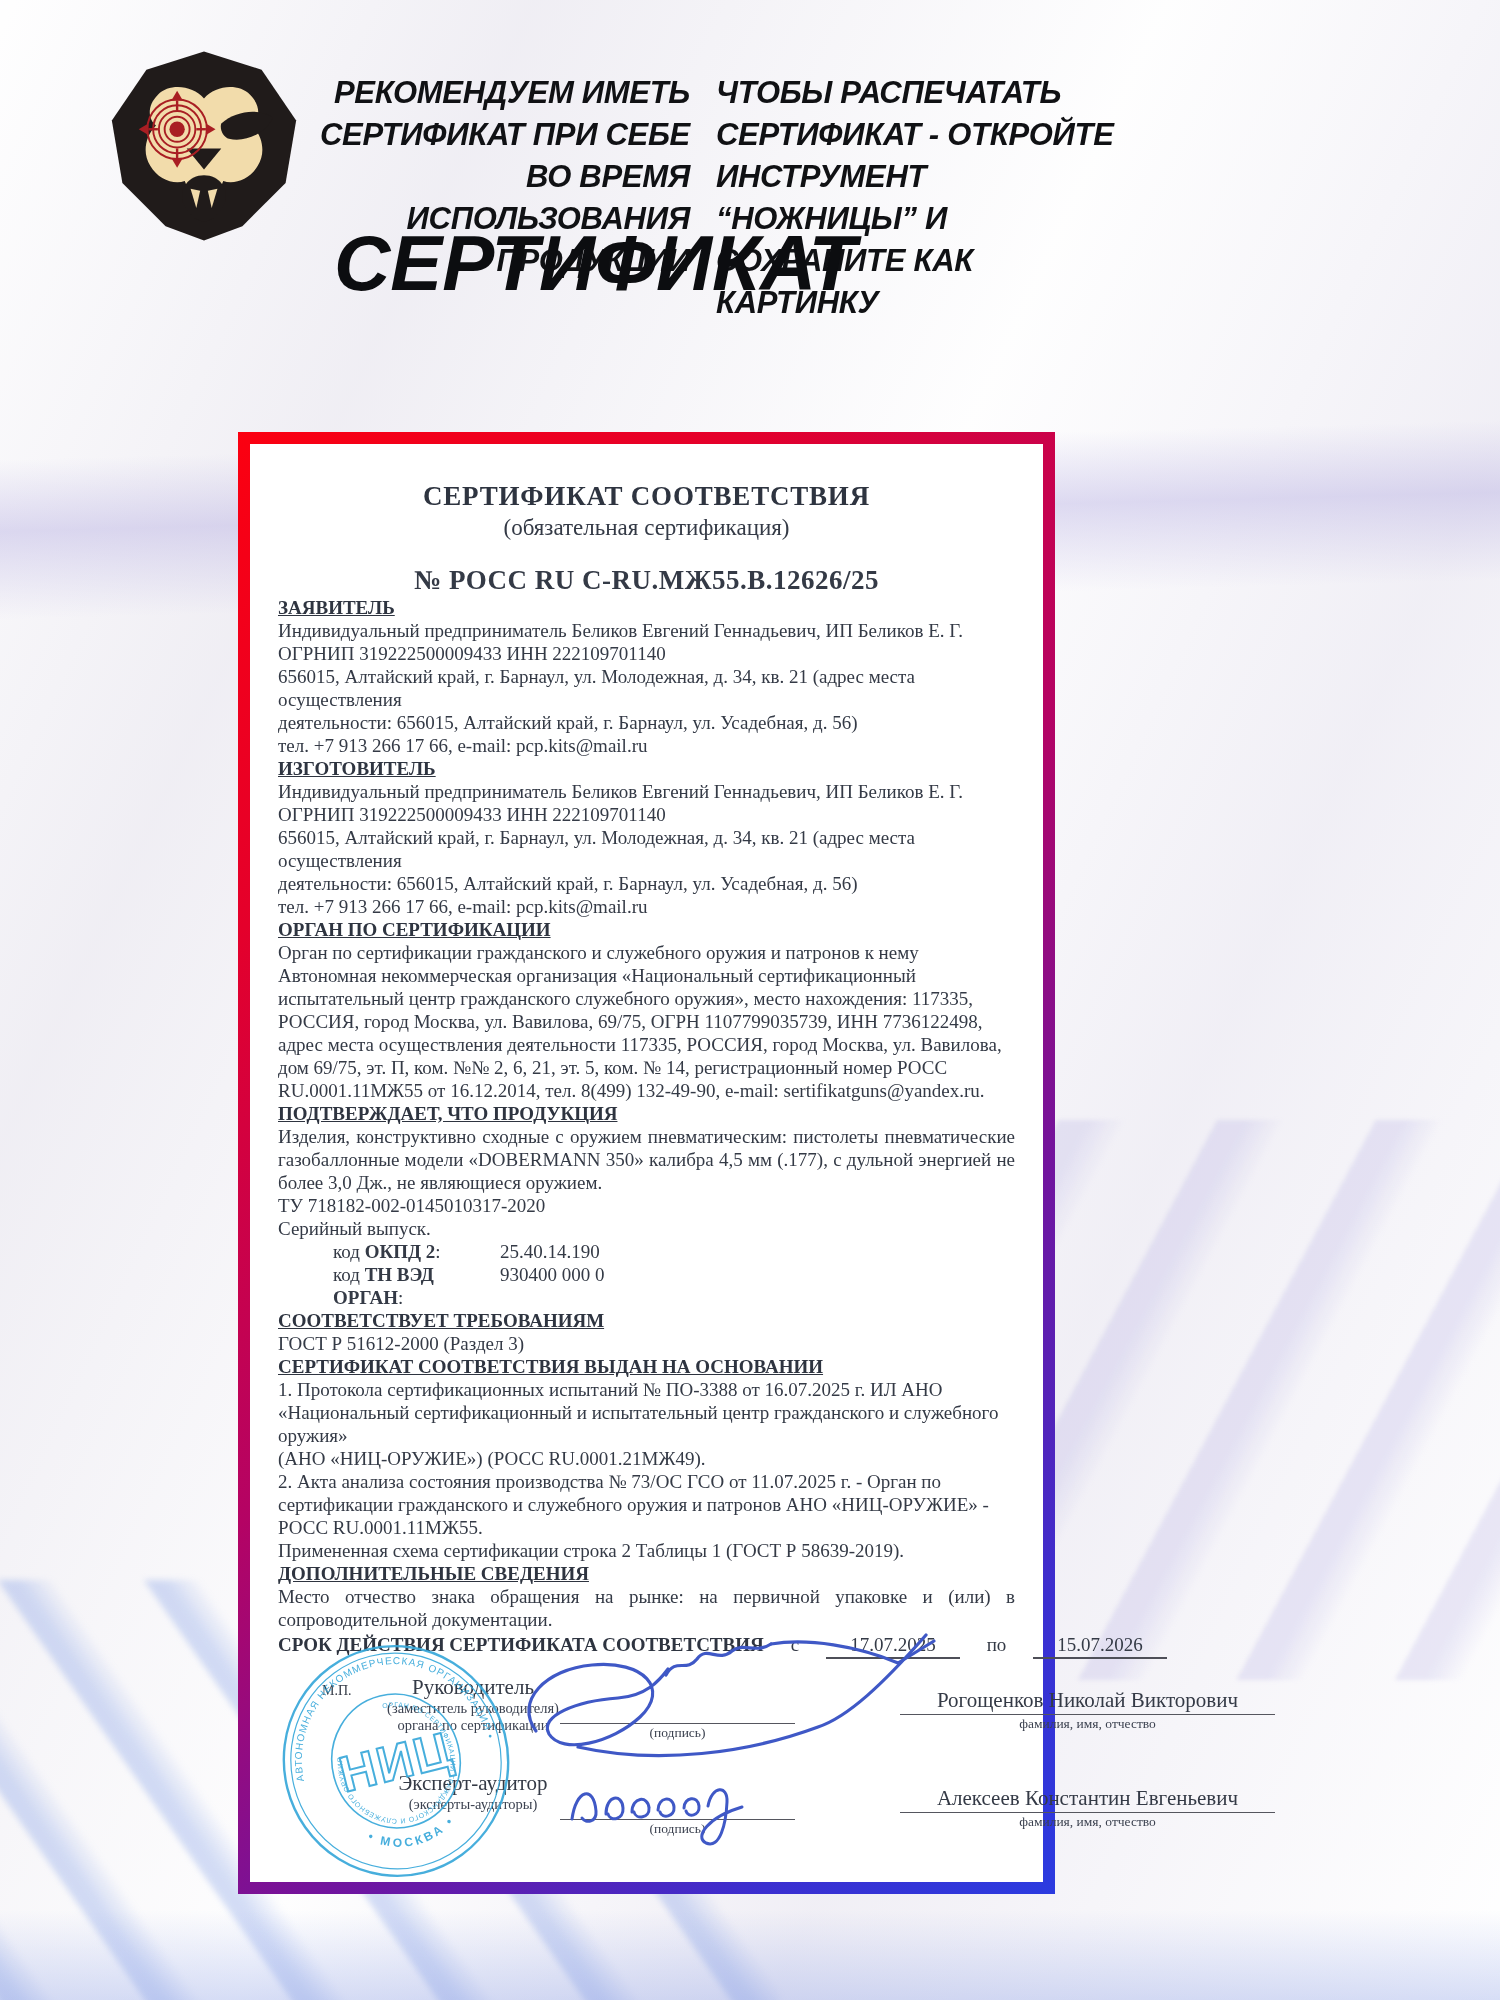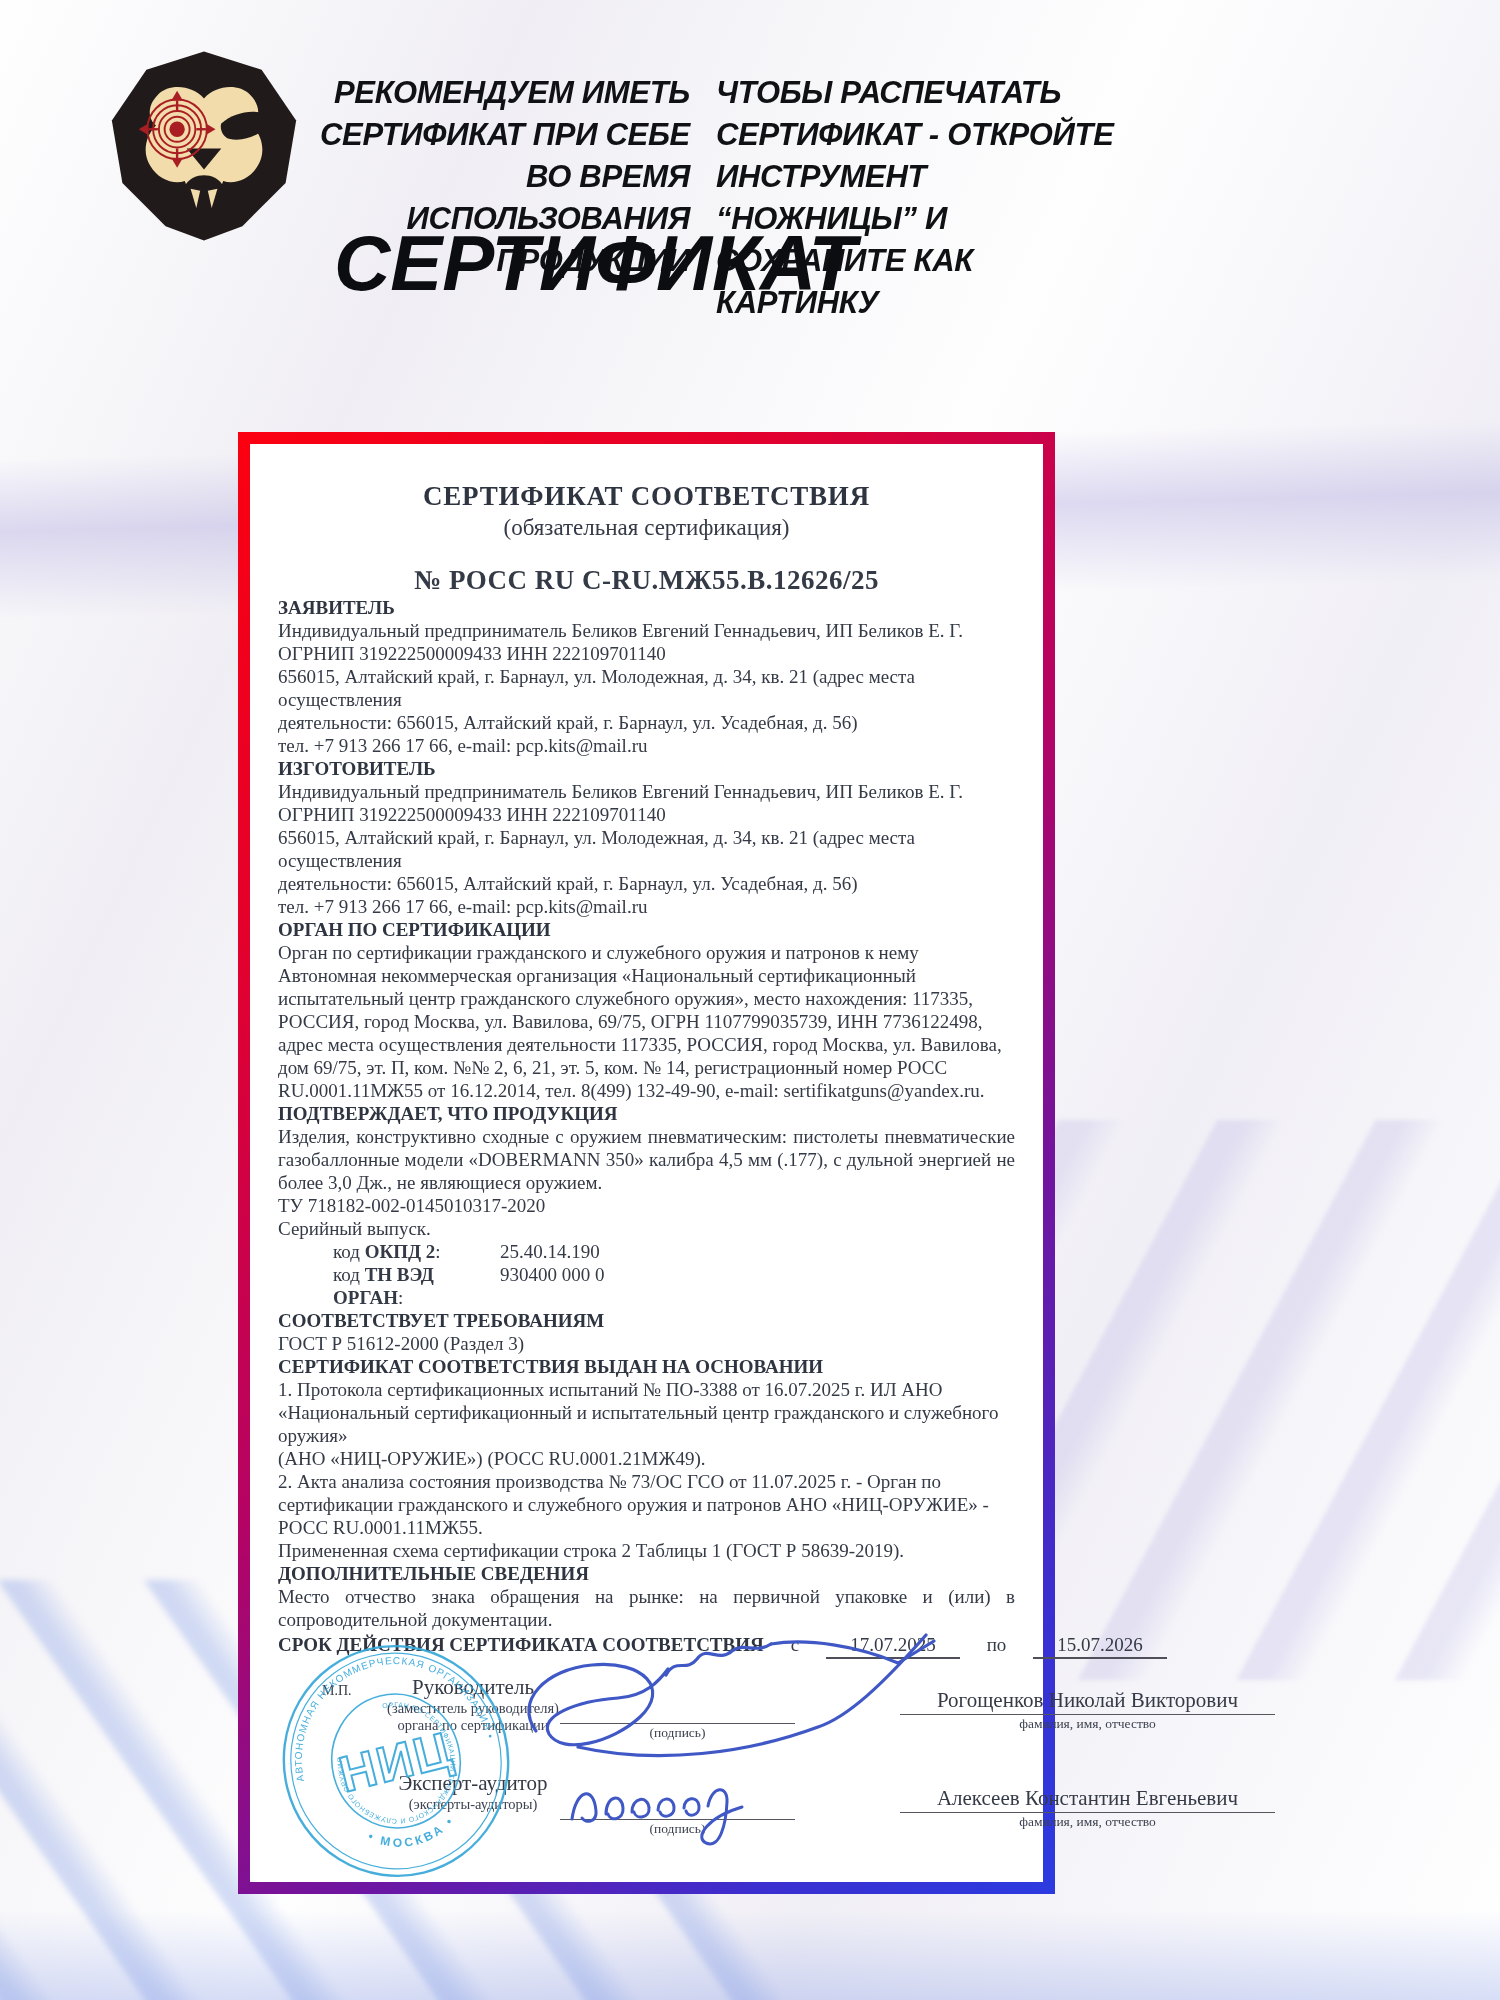--- a/index.html
+++ b/index.html
@@ -34,21 +34,21 @@
 
   
   .cert-frame { position:absolute; left:238px; top:432px; width:817px; height:1462px;
           padding:12px;
           background:linear-gradient(135deg,#fb0010 0%,#e4002b 22%,#b40364 48%,#71149e 68%,#3b2fd0 87%,#2b3be0 100%); }
   .cert-paper { position:relative; width:100%; height:100%; background:#ffffff;
           padding:36px 28px 0 28px; color:#343a46; font-size:19px; line-height:23px; }
   .cert-heading { text-align:center; font-weight:bold; font-size:27px; line-height:32px; letter-spacing:.8px; color:#2e3440; }
   .cert-subheading { text-align:center; font-size:23px; line-height:28px; margin-top:2px; }
   .cert-number { text-align:center; font-weight:bold; font-size:27px; line-height:32px; margin-top:22px; letter-spacing:.5px; }
-  .sec-h { font-weight:bold; color:#2e3440; }
+  .sec-h { font-weight:bold; color:#2e3440;text-decoration:underline; }
   .pre { white-space:pre-line; }
   .just { text-align:justify; }
   .code-row { display:flex; }
   .code-label { margin-left:55px; width:167px; }
   .code-label b { font-weight:bold; }
   .validity-row { display:flex; align-items:baseline; gap:27px; margin-top:2px; }
   .v-heading { font-weight:bold; color:#2e3440; white-space:nowrap; }
   .v-date { border-bottom:2px solid #4e4f58; padding:0 24px 1px; white-space:nowrap; }
 
   

